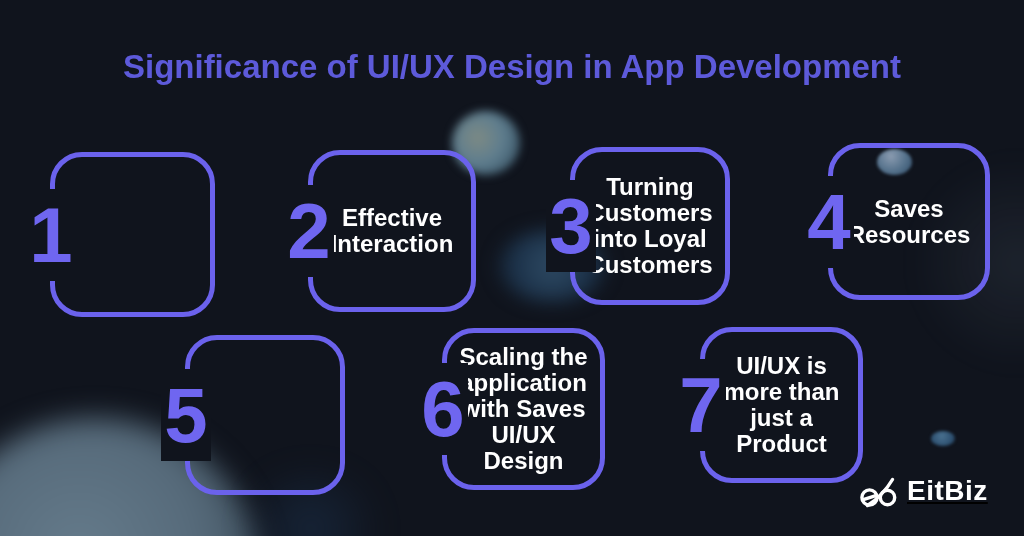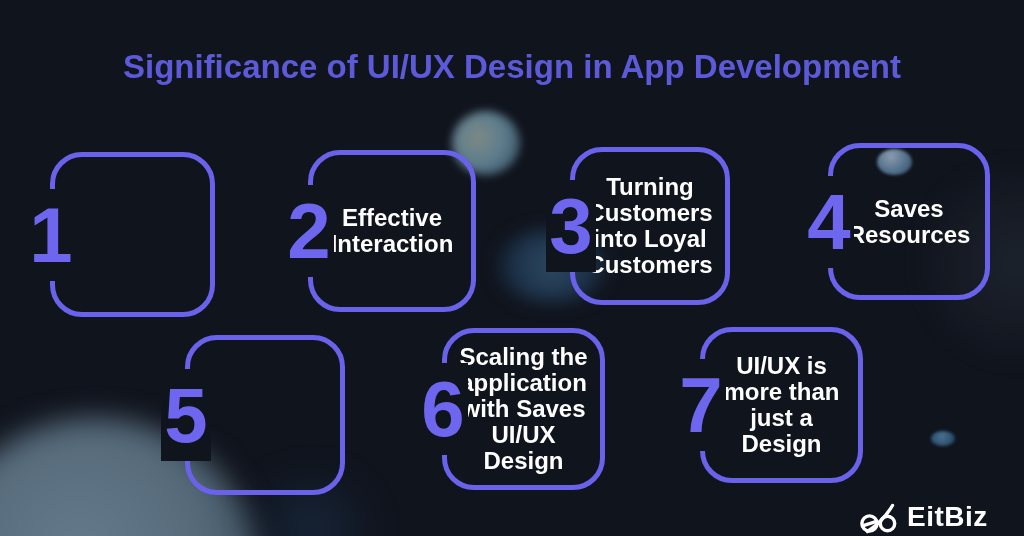--- a/index.html
+++ b/index.html
@@ -90,22 +90,22 @@
   
   #card-1 { left: 50px;  top: 152px; width: 165px; height: 165px; }
   #card-2 { left: 308px; top: 150px; width: 168px; height: 162px; }
   #card-3 { left: 570px; top: 147px; width: 160px; height: 158px; }
   #card-4 { left: 828px; top: 143px; width: 162px; height: 157px; }
   #card-5 { left: 185px; top: 335px; width: 160px; height: 160px; }
   #card-6 { left: 442px; top: 328px; width: 163px; height: 162px; }
   #card-7 { left: 700px; top: 327px; width: 163px; height: 156px; }
 
   .logo {
-    position: absolute; left: 856px; top: 497px;
-    display: flex; align-items: center; gap: 5px;
+    position: absolute; left: 856px; top: 471px;
+    display: flex; align-items: center; gap: 5px; text-decoration: underline;
   }
   .logo-icon { width: 46px; height: 40px; }
   .logo-text {
     color: #ffffff; font-size: 28px; font-weight: bold;
     letter-spacing: 0.5px; line-height: 40px;
   }
 </style>
 </head>
 <body>
 
@@ -154,21 +154,21 @@
     <div class="card-text">Scaling the
 application
 with Saves
 UI/UX Design</div>
   </div>
 
   <div class="card" id="card-7">
     <div class="card-number">7</div>
     <div class="card-text">UI/UX is
 more than
-just a Design</div>
+just a Product</div>
   </div>
 
   <div class="logo">
     <svg class="logo-icon" viewBox="0 0 46 40" fill="none" stroke="#ffffff" stroke-width="3.4" stroke-linecap="round">
       <circle cx="13.5" cy="26.5" r="7.6"></circle>
       <path d="M 6.5 28.8 L 20.6 24.4"></path>
       <path d="M 11.5 34.5 Q 27 24.5 36.5 8.5"></path>
       <circle cx="31.5" cy="26.5" r="7.2"></circle>
     </svg>
     <span class="logo-text">EitBiz</span>

